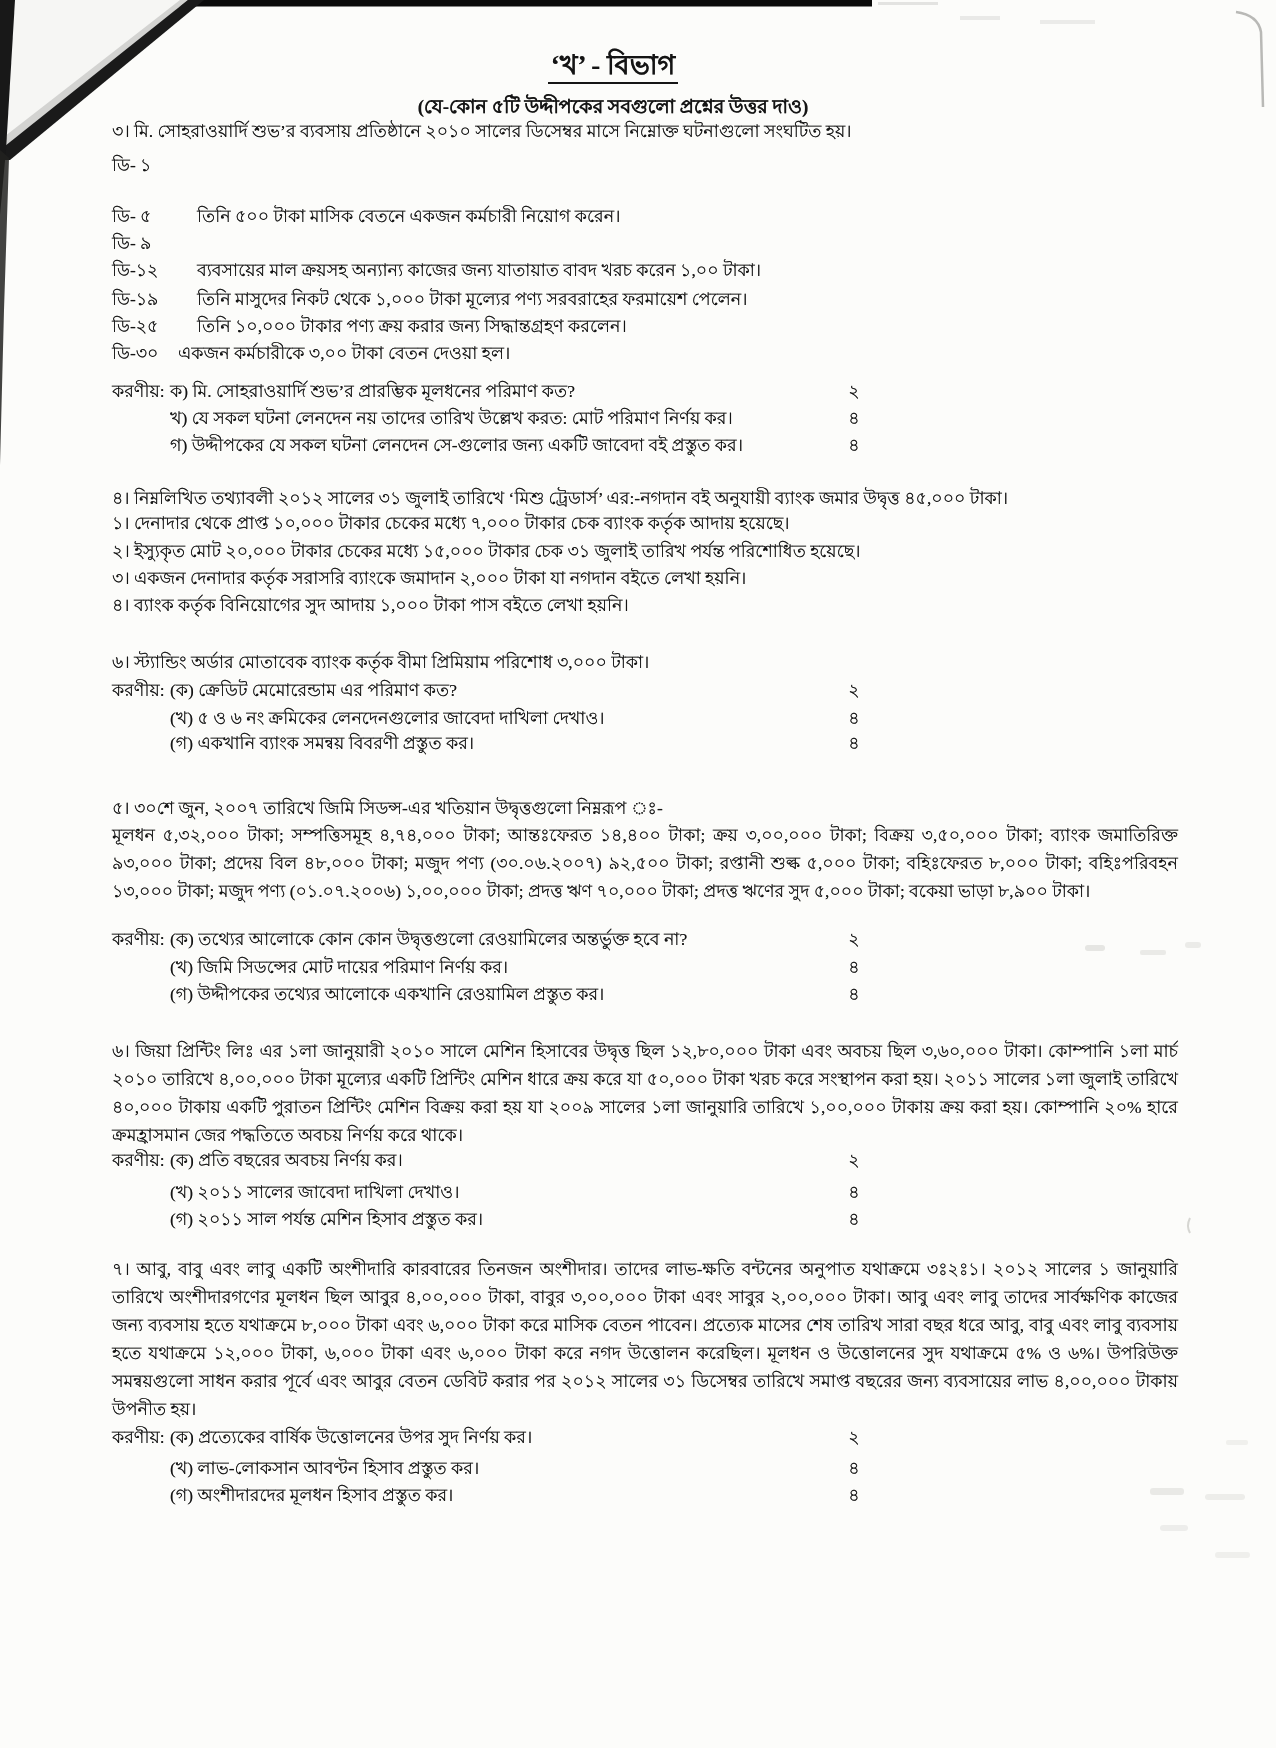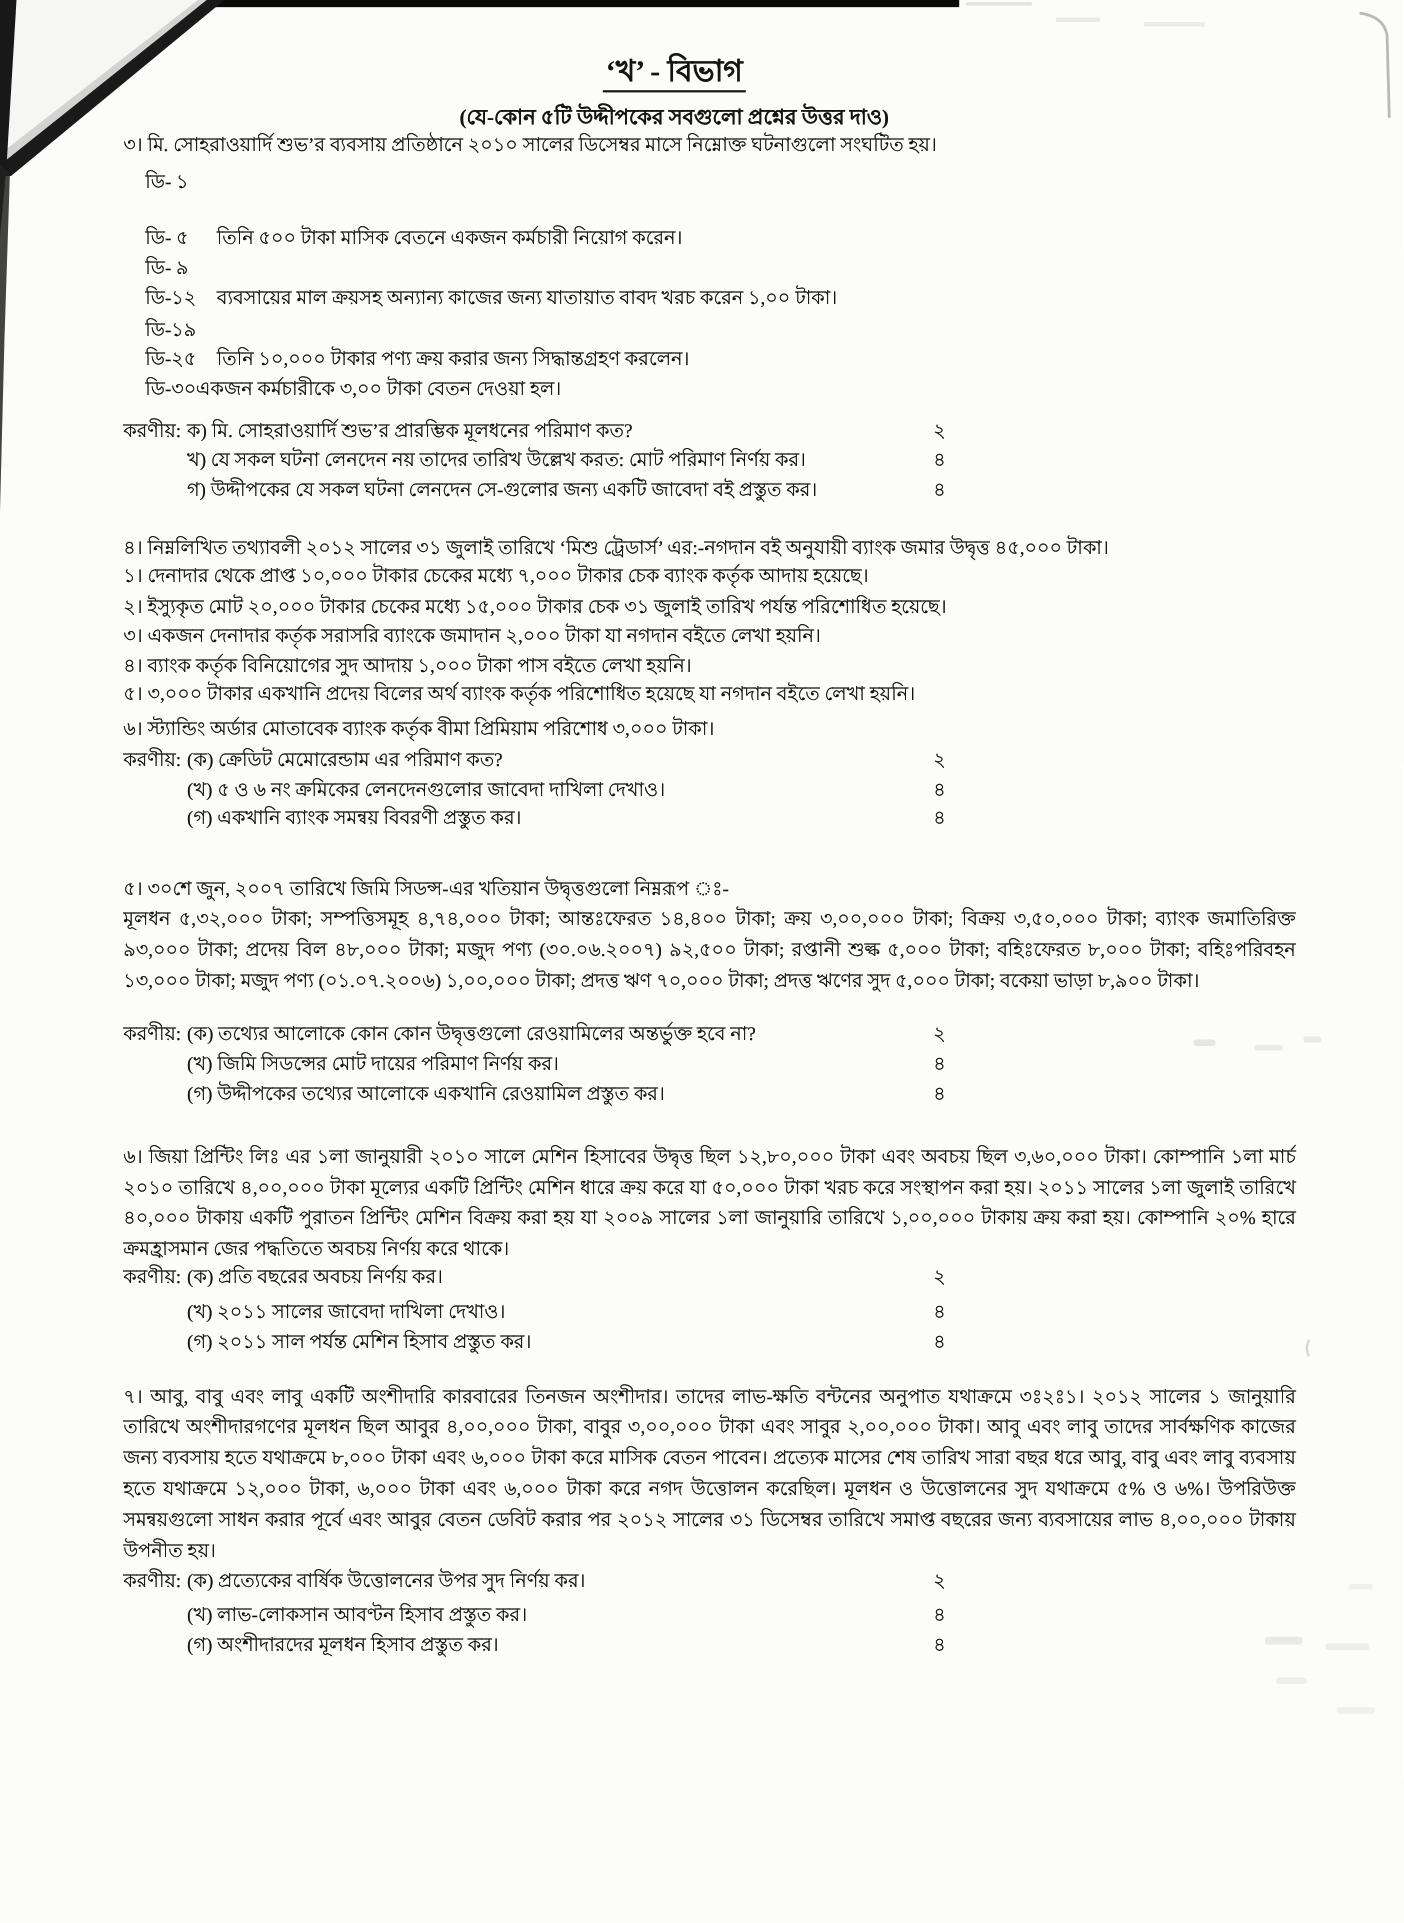--- a/index.html
+++ b/index.html
@@ -10,21 +10,21 @@
     overflow:hidden;
     font-family:"Liberation Serif","DejaVu Serif",serif;
     color:#141414;
     text-shadow:0 0 .5px rgba(20,20,20,.55);
   }
   .t{position:absolute;font-size:17.5px;line-height:27px;white-space:nowrap;}
   .para{position:absolute;left:112px;width:1066px;font-size:17.5px;line-height:28px;text-align:justify;white-space:normal;}
   .title-row{position:absolute;top:44px;left:0;width:1226px;text-align:center;font-size:27px;font-weight:bold;}
   .title-row .u{border-bottom:2.5px solid #151515;padding:0 3px 2px;}
   .subtitle-row{position:absolute;top:92px;left:0;width:1226px;text-align:center;font-size:19px;font-weight:bold;}
-  .ev-label{left:112px;margin-left:20px;}
+  .ev-label{left:112px;}
   .ev-text{left:197px;}
   .ev-text-wrap{position:absolute;left:197px;width:648px;font-size:17.5px;line-height:31px;white-space:normal;}
   .task-label{left:112px;}
   .task-text{left:170px;}
   .mark{position:absolute;left:840px;width:28px;text-align:center;font-size:17.5px;line-height:27px;}
   svg.artifacts{position:absolute;left:0;top:0;pointer-events:none;}
 </style>
 </head>
 <body>
 
@@ -63,41 +63,41 @@
 
   <div class="t ev-label" style="top:203px">ডি-  ৫</div>
   <div class="t ev-text" style="top:203px">তিনি ৫০০ টাকা মাসিক বেতনে একজন কর্মচারী নিয়োগ করেন।</div>
 
   <div class="t ev-label" style="top:230px">ডি-  ৯</div>
 
   <div class="t ev-label" style="top:257px">ডি-১২</div>
   <div class="t ev-text" style="top:257px">ব্যবসায়ের মাল ক্রয়সহ অন্যান্য কাজের জন্য যাতায়াত বাবদ খরচ করেন ১,০০ টাকা।</div>
 
   <div class="t ev-label" style="top:286px">ডি-১৯</div>
+  <div class="t ev-text" style="top:286px">তিনি মাসুদের নিকট থেকে ১,০০০ টাকা মূল্যের পণ্য সরবরাহের ফরমায়েশ পেলেন।</div>
 
   <div class="t ev-label" style="top:313px">ডি-২৫</div>
   <div class="t ev-text" style="top:313px">তিনি ১০,০০০ টাকার পণ্য ক্রয় করার জন্য সিদ্ধান্তগ্রহণ করলেন।</div>
 
   <div class="t ev-label" style="top:340px">ডি-৩০</div>
   <div class="t ev-text" style="top:340px;left:178px">একজন কর্মচারীকে ৩,০০ টাকা বেতন দেওয়া হল।</div>
 
   <div class="t task-label" style="top:378px">করণীয়:</div>
   <div class="t task-text" style="top:378px">ক) মি. সোহরাওয়ার্দি শুভ’র প্রারম্ভিক মূলধনের পরিমাণ কত?</div>
   <div class="mark" style="top:378px">২</div>
   <div class="t task-text" style="top:405px">খ) যে সকল ঘটনা লেনদেন নয় তাদের তারিখ উল্লেখ করত: মোট পরিমাণ নির্ণয় কর।</div>
   <div class="mark" style="top:405px">৪</div>
   <div class="t task-text" style="top:432px">গ) উদ্দীপকের যে সকল ঘটনা লেনদেন সে-গুলোর জন্য একটি জাবেদা বই প্রস্তুত কর।</div>
   <div class="mark" style="top:432px">৪</div>
 
   <div class="t" style="top:485px;left:112px">৪। নিম্নলিখিত তথ্যাবলী ২০১২ সালের ৩১ জুলাই তারিখে ‘মিশু ট্রেডার্স’ এর:-নগদান বই অনুযায়ী ব্যাংক জমার উদ্বৃত্ত ৪৫,০০০ টাকা।</div>
   <div class="t" style="top:510px;left:112px">১। দেনাদার থেকে প্রাপ্ত ১০,০০০ টাকার চেকের মধ্যে ৭,০০০ টাকার চেক ব্যাংক কর্তৃক আদায় হয়েছে।</div>
   <div class="t" style="top:538px;left:112px">২। ইস্যুকৃত মোট ২০,০০০ টাকার চেকের মধ্যে ১৫,০০০ টাকার চেক ৩১ জুলাই তারিখ পর্যন্ত পরিশোধিত হয়েছে।</div>
   <div class="t" style="top:565px;left:112px">৩। একজন দেনাদার কর্তৃক সরাসরি ব্যাংকে জমাদান ২,০০০ টাকা যা নগদান বইতে লেখা হয়নি।</div>
   <div class="t" style="top:592px;left:112px">৪। ব্যাংক কর্তৃক বিনিয়োগের সুদ আদায় ১,০০০ টাকা পাস বইতে লেখা হয়নি।</div>
-  <div class="t" style="top:617px;left:112px">৫। ৩,০০০ টাকার একখানি প্রদেয় বিলের অর্থ ব্যাংক কর্তৃক পরিশোধিত হয়েছে যা নগদান বইতে লেখা হয়নি।</div>
   <div class="t" style="top:649px;left:112px">৬। স্ট্যান্ডিং অর্ডার মোতাবেক ব্যাংক কর্তৃক বীমা প্রিমিয়াম পরিশোধ ৩,০০০ টাকা।</div>
 
   <div class="t task-label" style="top:677px">করণীয়:</div>
   <div class="t task-text" style="top:677px">(ক) ক্রেডিট মেমোরেন্ডাম এর পরিমাণ কত?</div>
   <div class="mark" style="top:677px">২</div>
   <div class="t task-text" style="top:705px">(খ) ৫ ও ৬ নং ক্রমিকের লেনদেনগুলোর জাবেদা দাখিলা দেখাও।</div>
   <div class="mark" style="top:705px">৪</div>
   <div class="t task-text" style="top:730px">(গ) একখানি ব্যাংক সমন্বয় বিবরণী প্রস্তুত কর।</div>
   <div class="mark" style="top:730px">৪</div>
 

